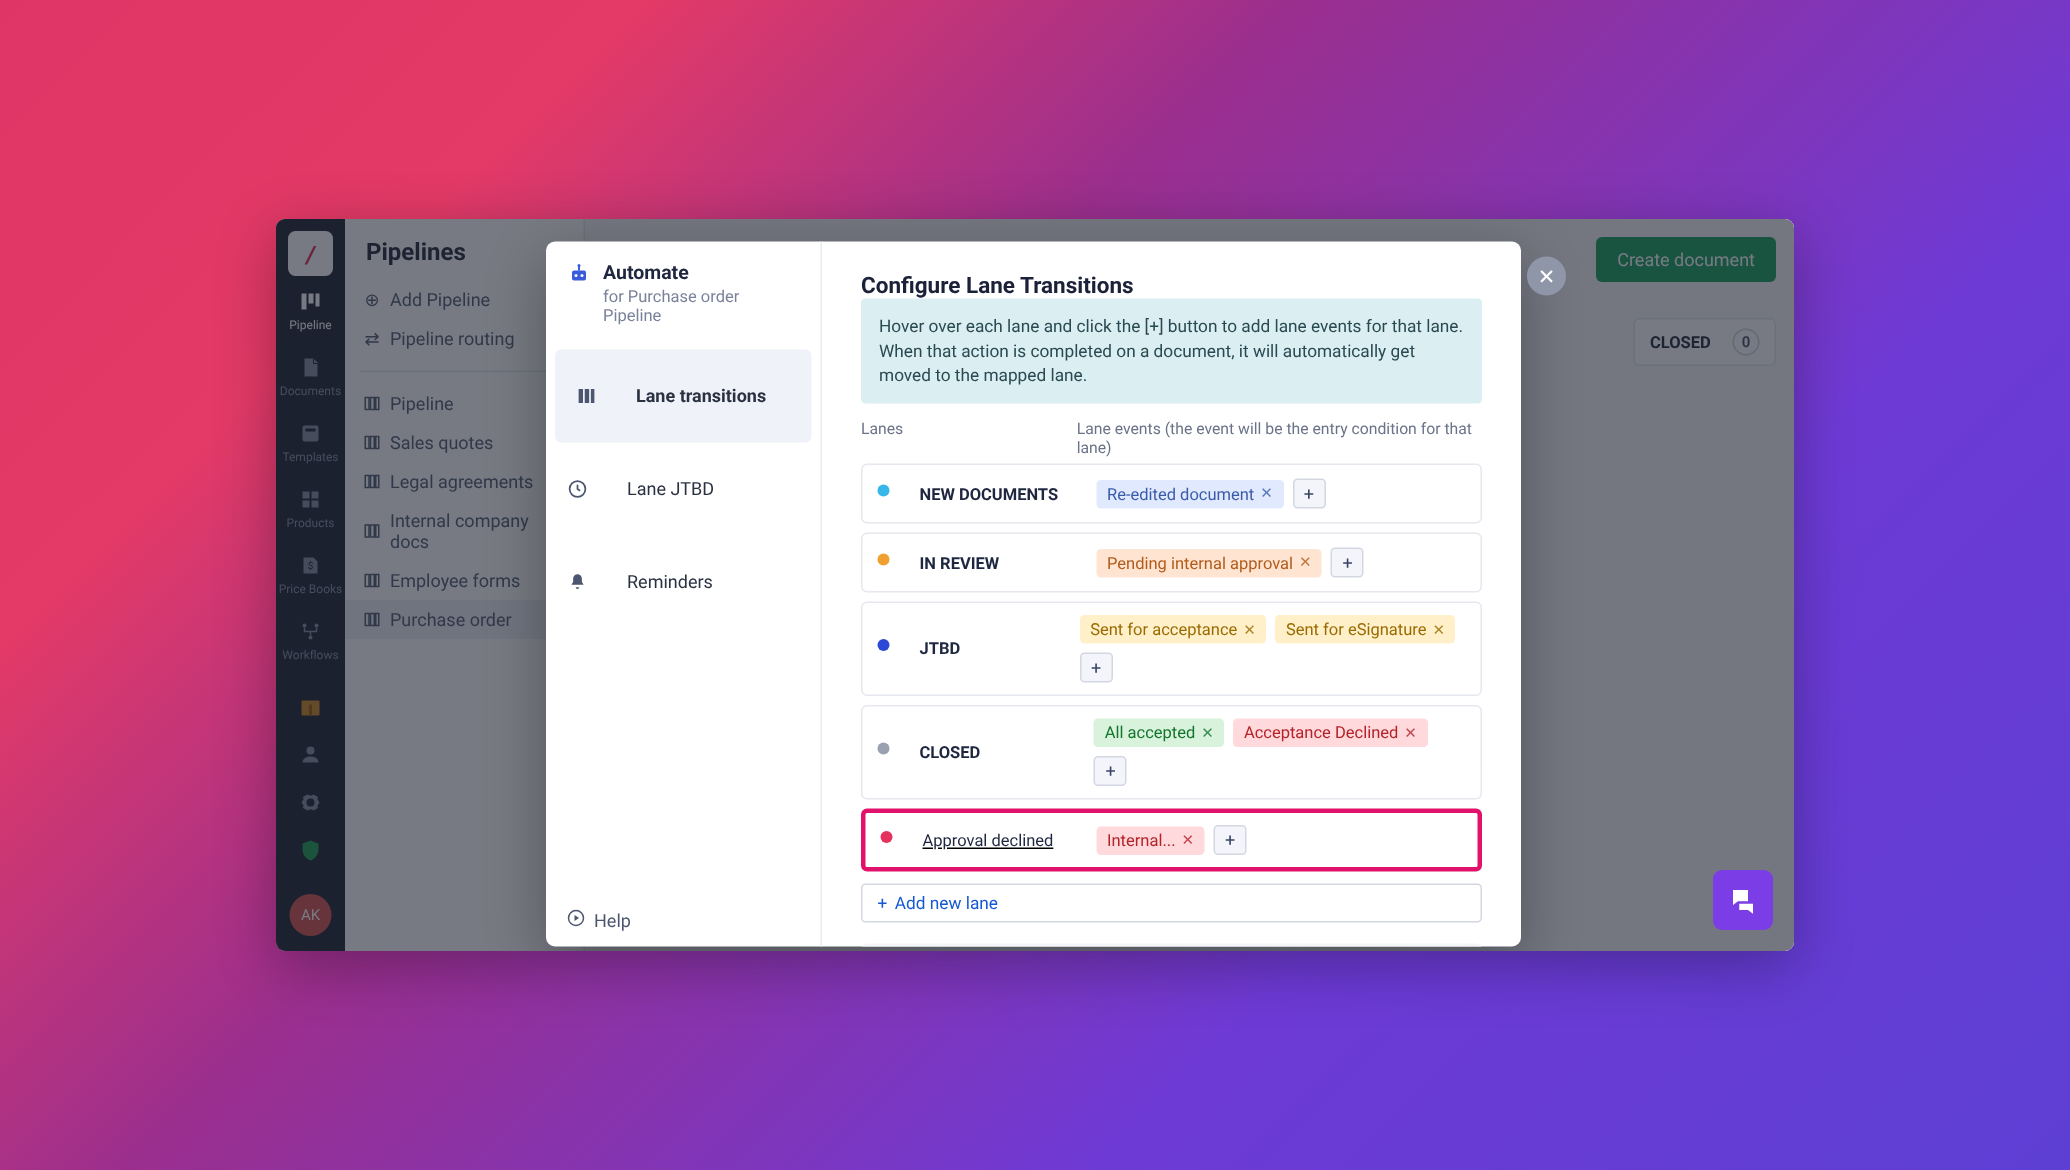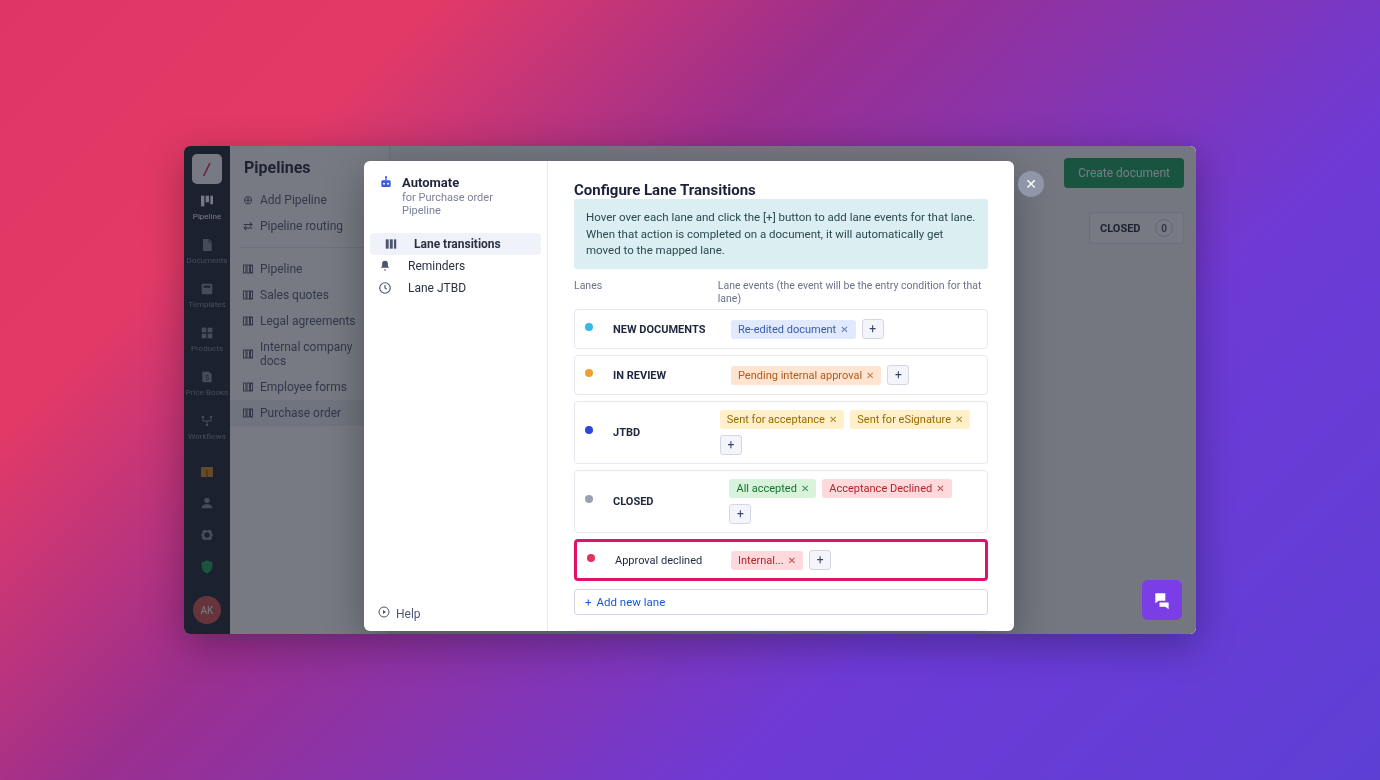--- a/index.html
+++ b/index.html
@@ -33,33 +33,33 @@
   .col-count{width:18px;height:18px;border:1px solid #d0d5e0;border-radius:50%;display:inline-flex;align-items:center;justify-content:center;font-size:10px;color:#4c5670;font-weight:600;}
   
   .modal{position:absolute;z-index:5;left:180px;top:15px;width:650px;height:470px;background:#fff;border-radius:6px;box-shadow:0 12px 40px rgba(0,0,0,0.3);display:flex;}
   .close-btn{position:absolute;right:-30px;top:10px;width:26px;height:26px;border-radius:50%;background:#8f96a8;color:#fff;display:flex;align-items:center;justify-content:center;font-size:14px;cursor:pointer;}
   .m-left{width:184px;border-right:1px solid #e8eaf0;padding:14px 0 0 0;display:flex;flex-direction:column;}
   .m-left-head{padding:0 14px 10px;display:flex;gap:8px;align-items:flex-start;}
   .robot{color:#3b5bdd;}
   .m-title{font-size:13px;font-weight:700;color:#1f2740;}
   .m-sub{font-size:11px;color:#7a8299;margin-top:1px;}
   .m-nav{display:flex;flex-direction:column;margin-top:6px;}
-  .m-nav-item{display:flex;align-items:center;gap:16px;padding:4px 14px;font-size:12px;color:#2a3142;cursor:pointer;}
+  .m-nav-item{display:flex;align-items:center;gap:26px;padding:24px 14px;font-size:12px;color:#2a3142;cursor:pointer;}
   .m-nav-item.sel{font-weight:700;background:#eff2f9;border-radius:4px;margin:0 6px;}
   .m-nav-ico{width:14px;height:14px;display:inline-flex;align-items:center;justify-content:center;color:#4c5670;}
   .m-left-footer{margin-top:auto;padding:10px 14px;font-size:12px;color:#4c5670;display:flex;align-items:center;gap:6px;}
   .m-right{flex:1;padding:20px 26px 14px;display:flex;flex-direction:column;overflow:hidden;}
   .cfg-title{font-size:15px;font-weight:700;color:#1a2138;margin-bottom:0;}
   .hint{background:#dbeef1;border-radius:3px;padding:10px 12px;font-size:11.5px;color:#2a4a52;line-height:1.45;margin-bottom:10px;}
   .col-labels{display:flex;font-size:10.5px;color:#6b7389;margin-bottom:4px;}
   .col-labels .a{width:154px;}
   .lane-row{display:flex;align-items:center;border:1px solid #e6e8ef;border-radius:4px;padding:8px 10px;margin-bottom:6px;min-height:40px;}
   .lane-row.hl{border:3px solid #e0126b;}
   .lane-name-wrap{width:146px;display:flex;align-items:flex-start;gap:20px;font-size:11px;}
-  .hl .lane-name-wrap{width:144px;}
+  .hl .lane-name-wrap{width:144px;text-decoration:underline;}
   .lane-dot{width:8px;height:8px;border-radius:50%;}
   .events{display:flex;flex-wrap:wrap;gap:6px;align-items:center;}
   .tag{display:inline-flex;align-items:center;gap:4px;padding:3px 7px;border-radius:3px;font-size:11px;}
   .tag .x{font-size:10px;cursor:pointer;opacity:.8;}
   .add-ev{width:22px;height:20px;border:1px solid #d3d7e2;border-radius:3px;background:#f3f5fa;display:inline-flex;align-items:center;justify-content:center;font-size:12px;color:#3a4566;cursor:pointer;}
   .add-lane{display:inline-flex;align-items:center;gap:5px;border:1px solid #d3d7e2;border-radius:3px;padding:5px 10px;font-size:11.5px;color:#1659d6;cursor:pointer;margin-top:2px;}
   .unassigned{background:#f4f5f8;border-radius:4px;padding:12px;margin-top:14px;}
   .un-title{font-size:11.5px;color:#3c4560;margin-bottom:8px;}
   .chat-fab{position:absolute;right:14px;bottom:14px;width:40px;height:40px;border-radius:6px;background:#7b3ee6;display:flex;align-items:center;justify-content:center;z-index:4;}
   .chat-fab svg{width:20px;height:20px;fill:#fff;}
@@ -264,34 +264,34 @@
                 <rect x="3" y="4" width="5" height="16"></rect>
                 <rect x="10" y="4" width="5" height="16"></rect>
                 <rect x="17" y="4" width="4" height="16"></rect>
               </svg>
             </span>
             <span>Lane transitions</span>
           </div>
           <div class="m-nav-item">
             <span class="m-nav-ico">
               <svg width="14" height="14" viewBox="0 0 24 24" fill="currentColor">
+                <circle cx="12" cy="12" r="9" fill="none" stroke="currentColor" stroke-width="2"></circle>
+                <path d="M12 7v5l3 2" stroke="currentColor" stroke-width="2" fill="none"></path>
+              </svg>
+            </span>
+            <span>Lane JTBD</span>
+          </div>
+          <div class="m-nav-item">
+            <span class="m-nav-ico">
+              <svg width="14" height="14" viewBox="0 0 24 24" fill="currentColor">
                 <path d="M12 3a5 5 0 00-5 5v4l-2 3h14l-2-3V8a5 5 0 00-5-5z"></path>
                 <path d="M10 18a2 2 0 004 0"></path>
               </svg>
             </span>
             <span>Reminders</span>
-          </div>
-          <div class="m-nav-item">
-            <span class="m-nav-ico">
-              <svg width="14" height="14" viewBox="0 0 24 24" fill="currentColor">
-                <circle cx="12" cy="12" r="9" fill="none" stroke="currentColor" stroke-width="2"></circle>
-                <path d="M12 7v5l3 2" stroke="currentColor" stroke-width="2" fill="none"></path>
-              </svg>
-            </span>
-            <span>Lane JTBD</span>
           </div>
         </div>
       <div class="m-left-footer">
         <span>
           <svg width="12" height="12" viewBox="0 0 24 24" fill="currentColor">
               <circle cx="12" cy="12" r="10" fill="none" stroke="currentColor" stroke-width="2"></circle>
               <path d="M10 8l6 4-6 4z"></path>
             </svg>
         </span>
         <span>Help</span>

